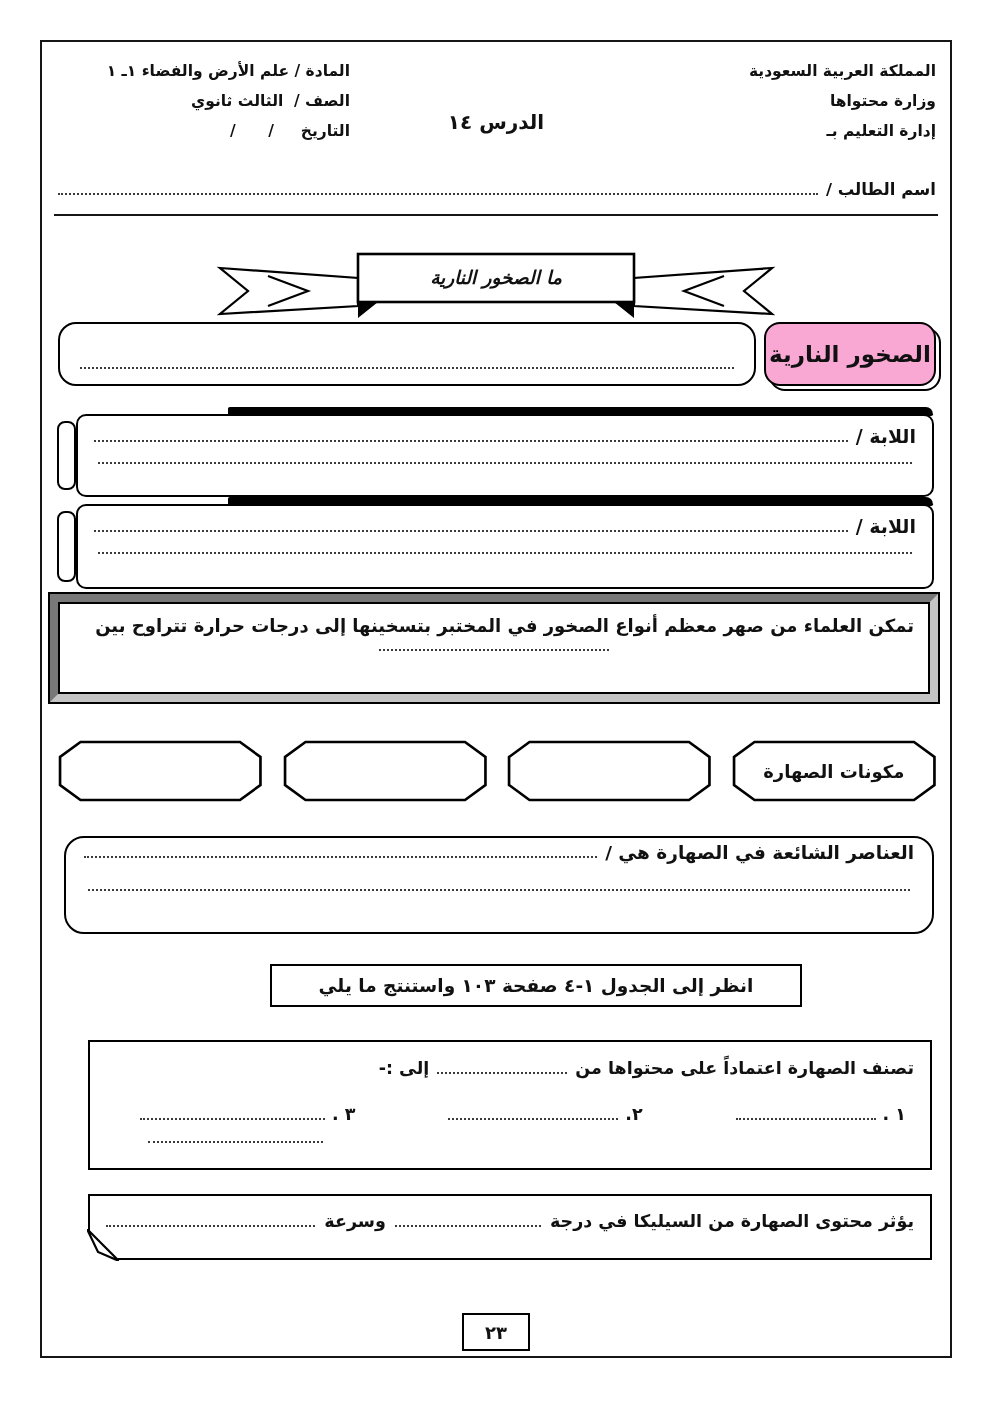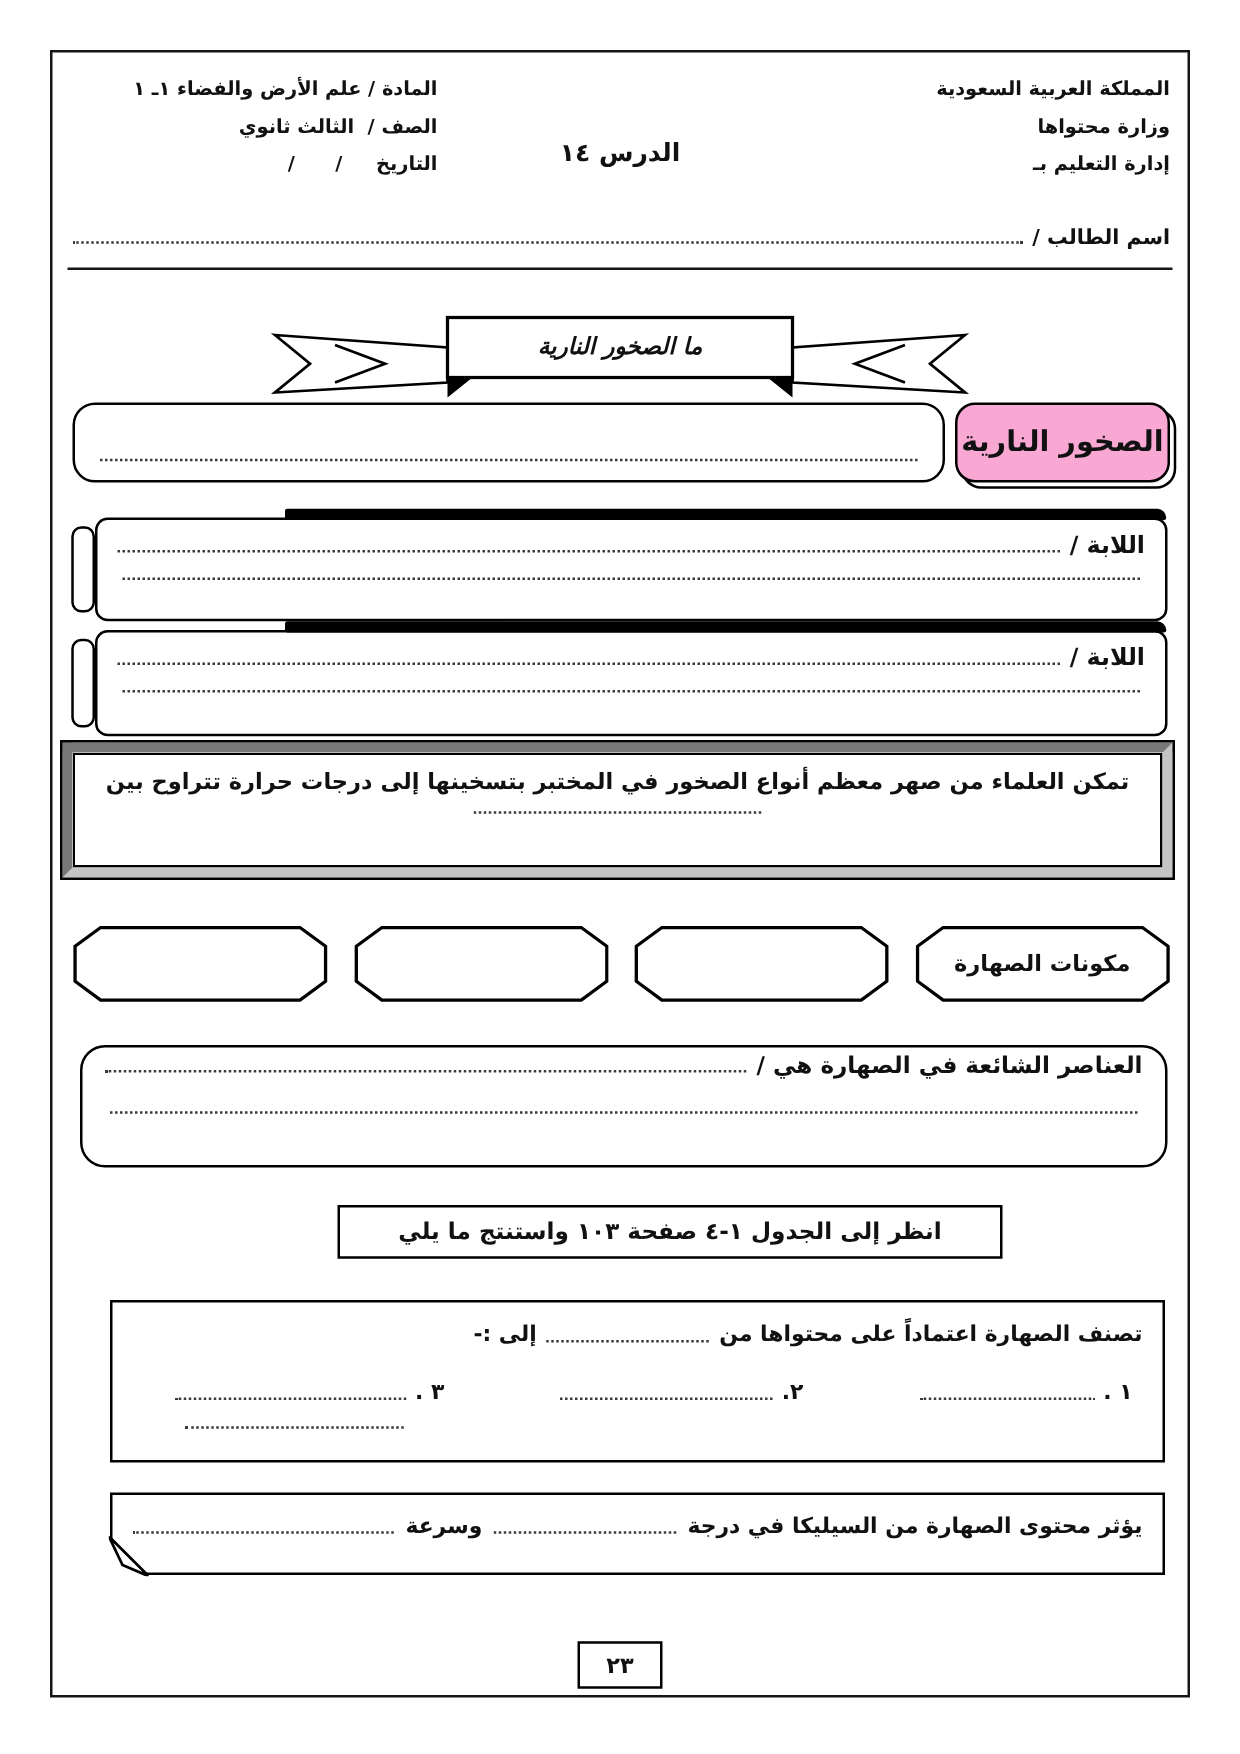--- a/index.html
+++ b/index.html
@@ -50,21 +50,21 @@
         border-radius:2px 8px 2px 2px;}
   .line1{display:flex;align-items:flex-end;gap:8px;}
   .line1 .lbl{font-size:19px;white-space:nowrap;}
   .line1 .dots{margin-bottom:5px;}
   .line2{margin:11px 4px 0 4px;}
 
   
   .bevel{top:552px;left:8px;right:12px;height:108px;box-sizing:border-box;
          border:8px solid;border-color:#787878 #c4c4c4 #c4c4c4 #787878;
          outline:2px solid #000;box-shadow:inset 0 0 0 2px #000;
-         padding:13px 16px 0 16px;text-align:center;background:#fff;}
+         padding:13px 16px 0 16px;background:#fff;}
   .bevel-text{font-weight:bold;font-size:18px;}
   .center-dots{width:230px;margin:9px auto 0 auto;}
 
   
   .comps{top:698px;left:16px;right:14px;height:62px;display:flex;gap:20px;}
   .octo{position:relative;flex:1;}
   .octo svg{position:absolute;inset:0;width:100%;height:100%;}
   .octo-text{position:absolute;inset:0;display:flex;align-items:center;justify-content:center;
              font-weight:bold;font-size:18px;}
 

